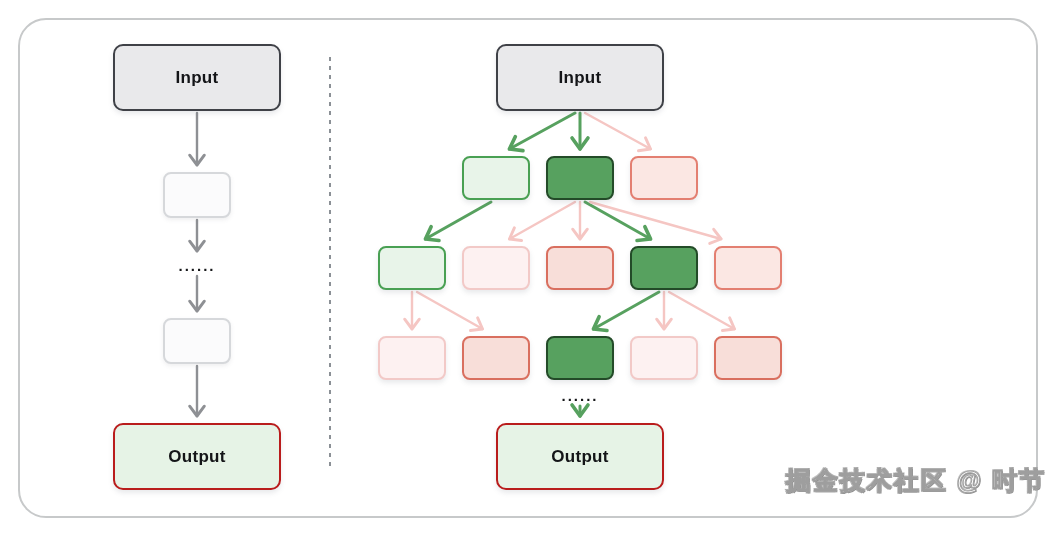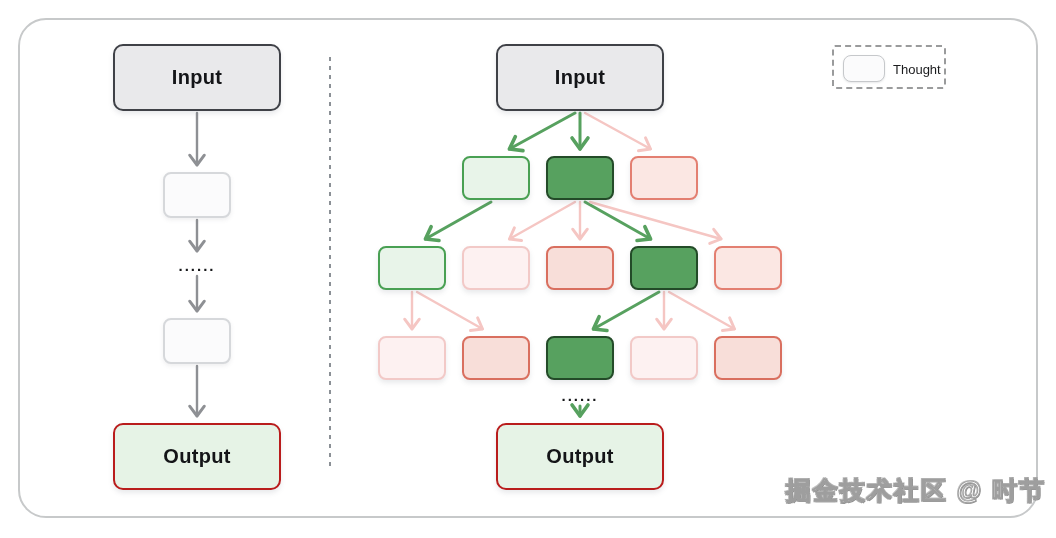--- a/index.html
+++ b/index.html
@@ -14,21 +14,21 @@
     background:#ffffff;border:2px solid #c7c9ca;border-radius:28px;box-sizing:border-box;
   }
   .divider{
     position:absolute;left:329px;top:57px;width:2px;height:412px;
     background:repeating-linear-gradient(180deg,#8b9096 0 4px,transparent 4px 9px);
   }
   #edges{position:absolute;left:0;top:0;pointer-events:none;}
   .node{position:absolute;box-sizing:border-box;border-radius:9px;
         box-shadow:0 3px 5px rgba(120,125,135,0.16);}
   .big{width:168px;height:67px;display:flex;align-items:center;justify-content:center;
-       font-size:20px;font-weight:600;color:#141518;letter-spacing:.3px;border-radius:10px;}
+       font-size:17px;font-weight:600;color:#141518;letter-spacing:.3px;border-radius:10px;}
   .gray-big{background:#e9e9eb;border:2px solid #3f4147;}
   .green-big{background:#e6f3e6;border:2px solid #b91c1c;}
   .small{width:68px;height:46px;background:#fbfbfc;border:2px solid #d6d8db;border-radius:8px;
          box-shadow:0 2px 4px rgba(120,125,135,0.12);}
   .tree-node{width:68px;height:44px;border-radius:8px;}
   .green-solid{background:#57a15f;border:2px solid #234b28;}
   .green-light{background:#e8f4e9;border:2px solid #49a053;}
   .red{background:#fbe7e3;border:2px solid #e37f71;}
   .red-deep{background:#f8ded9;border:2px solid #d96f5f;}
   .red-faded{background:#fdf1f1;border:2px solid #f2c9c7;}
@@ -43,21 +43,21 @@
   #d-right{left:560px;top:388px;}
   #n-R-output{left:496px;top:423px;}
   .legend{position:absolute;left:832px;top:45px;width:114px;height:44px;box-sizing:border-box;
           border:2px dashed #9a9b9c;border-radius:3px;background:#ffffff;}
   .legend-swatch{position:absolute;left:9px;top:8px;width:42px;height:27px;box-sizing:border-box;
                  background:#fbfbfc;border:1.5px solid #c6c8cb;border-radius:8px;
                  box-shadow:0 1px 2px rgba(120,125,135,0.18);}
   .legend-label{position:absolute;left:59px;top:0;height:44px;display:flex;align-items:center;
                 font-size:13px;color:#1b1c1e;}
   .watermark{
-    position:absolute;top:474px;right:10px;font-size:25px;font-weight:700;letter-spacing:2px;
+    position:absolute;top:464px;right:10px;font-size:25px;font-weight:700;letter-spacing:2px;
     color:#ffffff;-webkit-text-stroke:1px #9e9e9e;
     text-shadow:1px 1px 0 #8f8f8f,-1px -1px 0 #c4c4c4,1px -1px 0 #b0b0b0,-1px 1px 0 #b0b0b0;
     white-space:nowrap;z-index:5;
   }
 </style>
 </head>
 <body>
 
 <div class="stage">
   <div class="card"></div>
@@ -123,19 +123,15 @@
       <div class="node tree-node red-deep" style="left: 462px; top: 336px;"></div>
       <div class="node tree-node green-solid" style="left: 546px; top: 336px;"></div>
       <div class="node tree-node red-faded" style="left: 630px; top: 336px;"></div>
       <div class="node tree-node red-deep" style="left: 714px; top: 336px;"></div>
     </div>
   <div class="dots" id="d-right">......</div>
   <div class="node big green-big" id="n-R-output">
     <span>Output</span>
   </div>
 
-  <div class="legend">
-    <div class="legend-swatch"></div>
-    <span class="legend-label">Thought</span>
-  </div>
 
   <div class="watermark">掘金技术社区 @ 时节</div>
 </div>
 
 </body></html>

